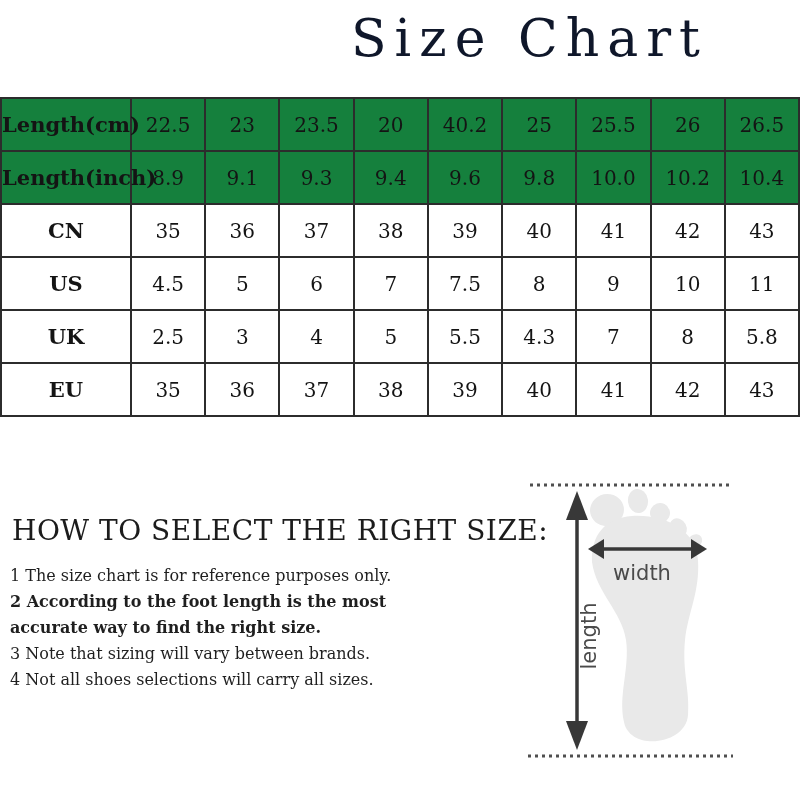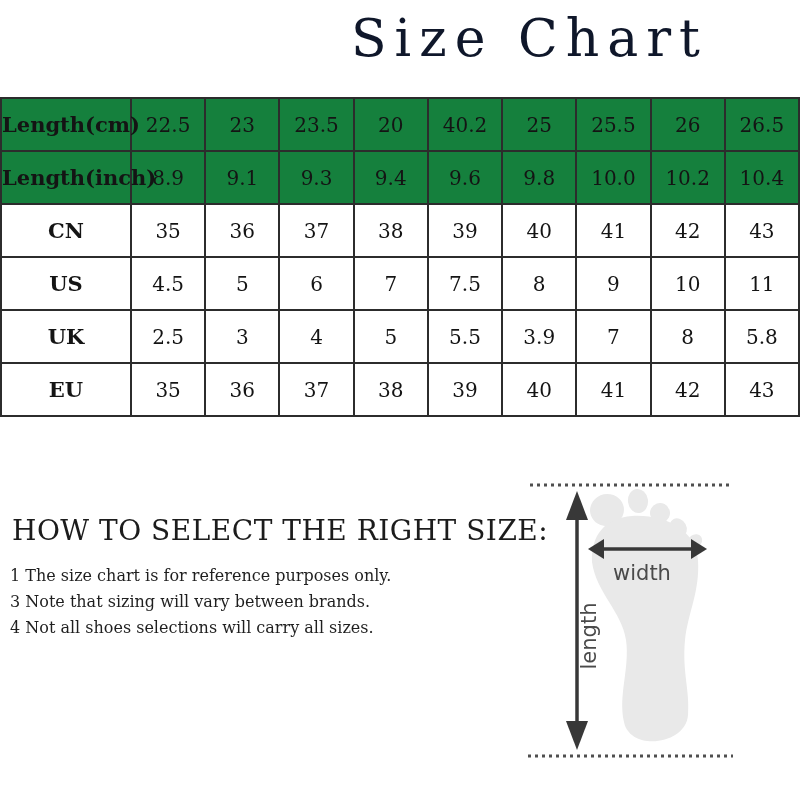--- a/index.html
+++ b/index.html
@@ -112,21 +112,21 @@
           <td>10</td>
           <td>11</td>
         </tr>
         <tr>
           <th>UK</th>
           <td>2.5</td>
           <td>3</td>
           <td>4</td>
           <td>5</td>
           <td>5.5</td>
-          <td>3.9</td>
+          <td>4.3</td>
           <td>7</td>
           <td>8</td>
           <td>5.8</td>
         </tr>
         <tr>
           <th>EU</th>
           <td>35</td>
           <td>36</td>
           <td>37</td>
           <td>38</td>
@@ -137,20 +137,21 @@
           <td>43</td>
         </tr>
       </tbody>
   </table>
 </div>
 
 <h2 class="howto-heading">HOW TO SELECT THE RIGHT SIZE:</h2>
 
 <div class="notes">
     <p>1 The size chart is for reference purposes only.</p>
+    <p class="bold">2 According to the foot length is the most accurate way to find the right size.</p>
     <p>3 Note that sizing will vary between brands.</p>
     <p>4 Not all shoes selections will carry all sizes.</p>
   </div>
 
 <div class="diagram">
   <svg width="280" height="360" viewBox="0 0 280 360" xmlns="http://www.w3.org/2000/svg">
 
     <g fill="#e9e9e9">
       <ellipse cx="87" cy="70" rx="17" ry="16" transform="rotate(-12 87 70)"></ellipse>
       <ellipse cx="118" cy="61" rx="10" ry="12" transform="rotate(-8 118 61)"></ellipse>

